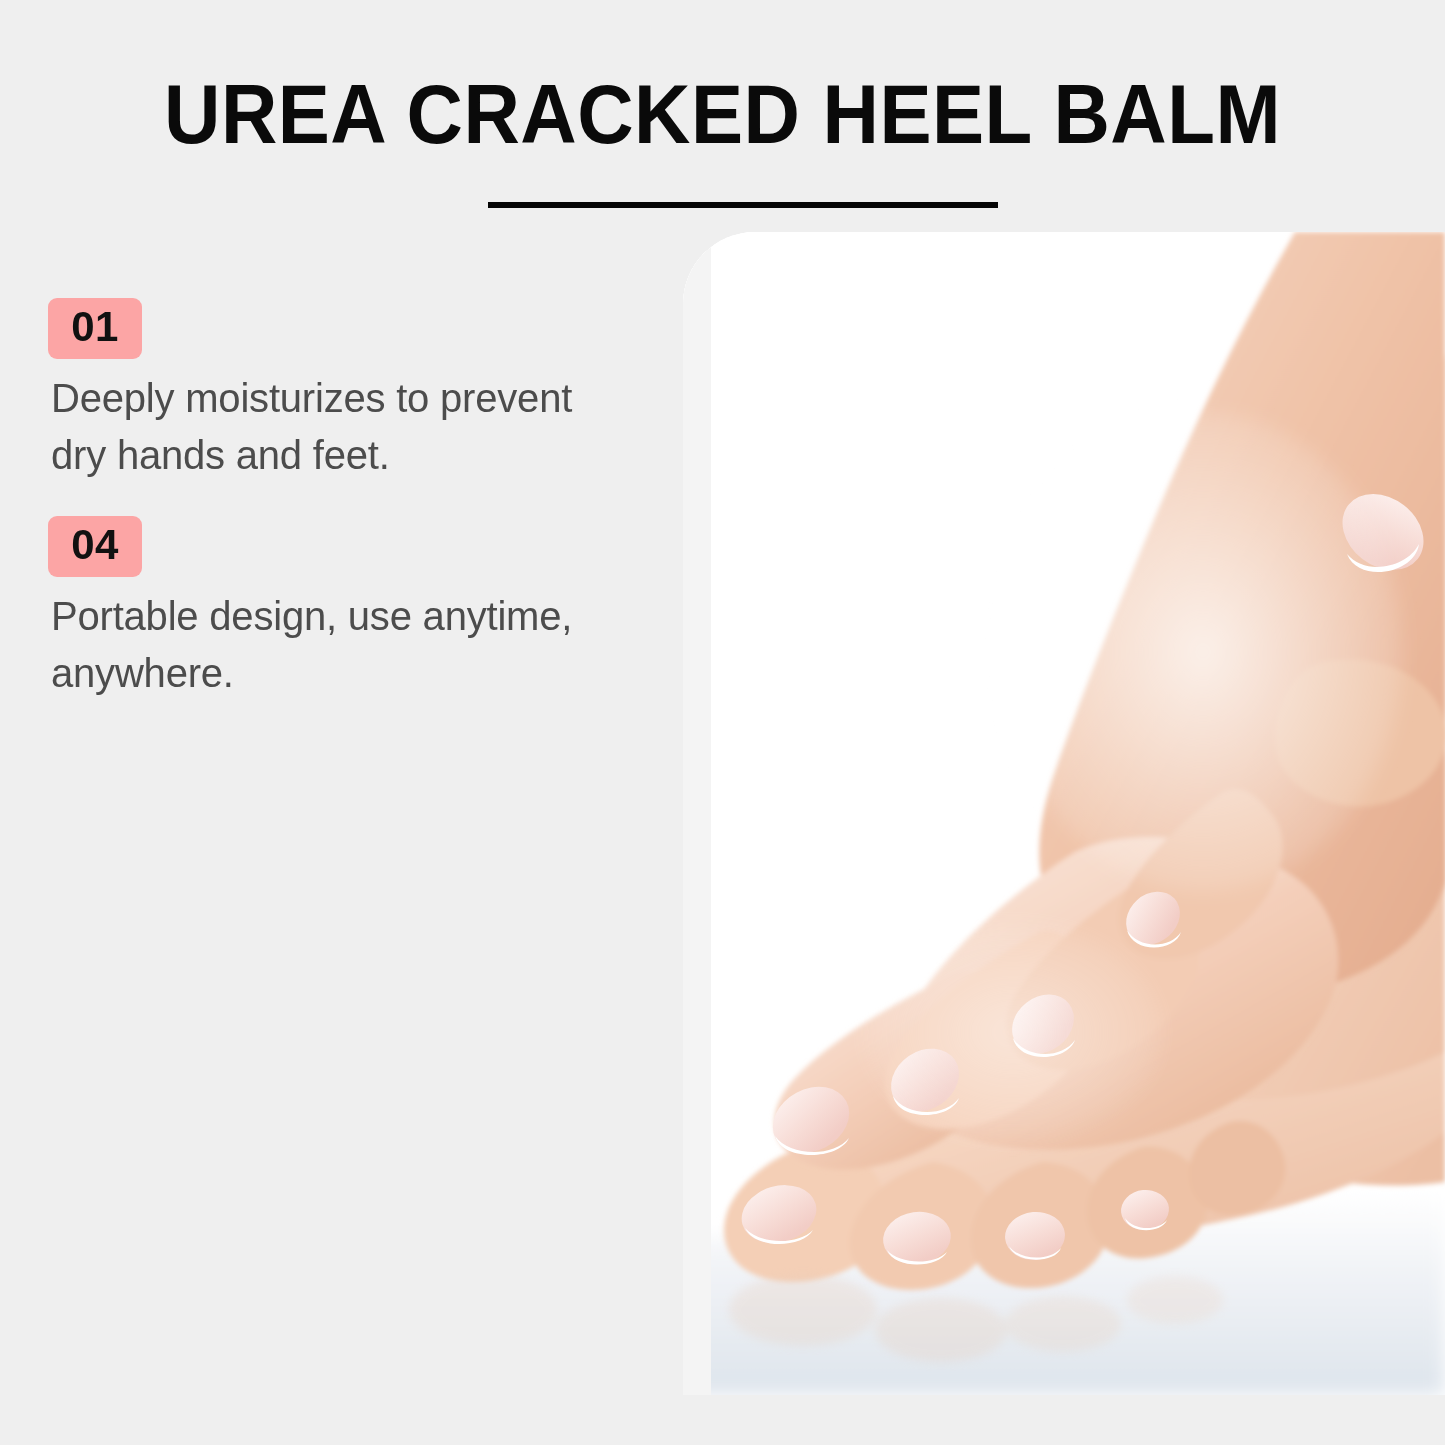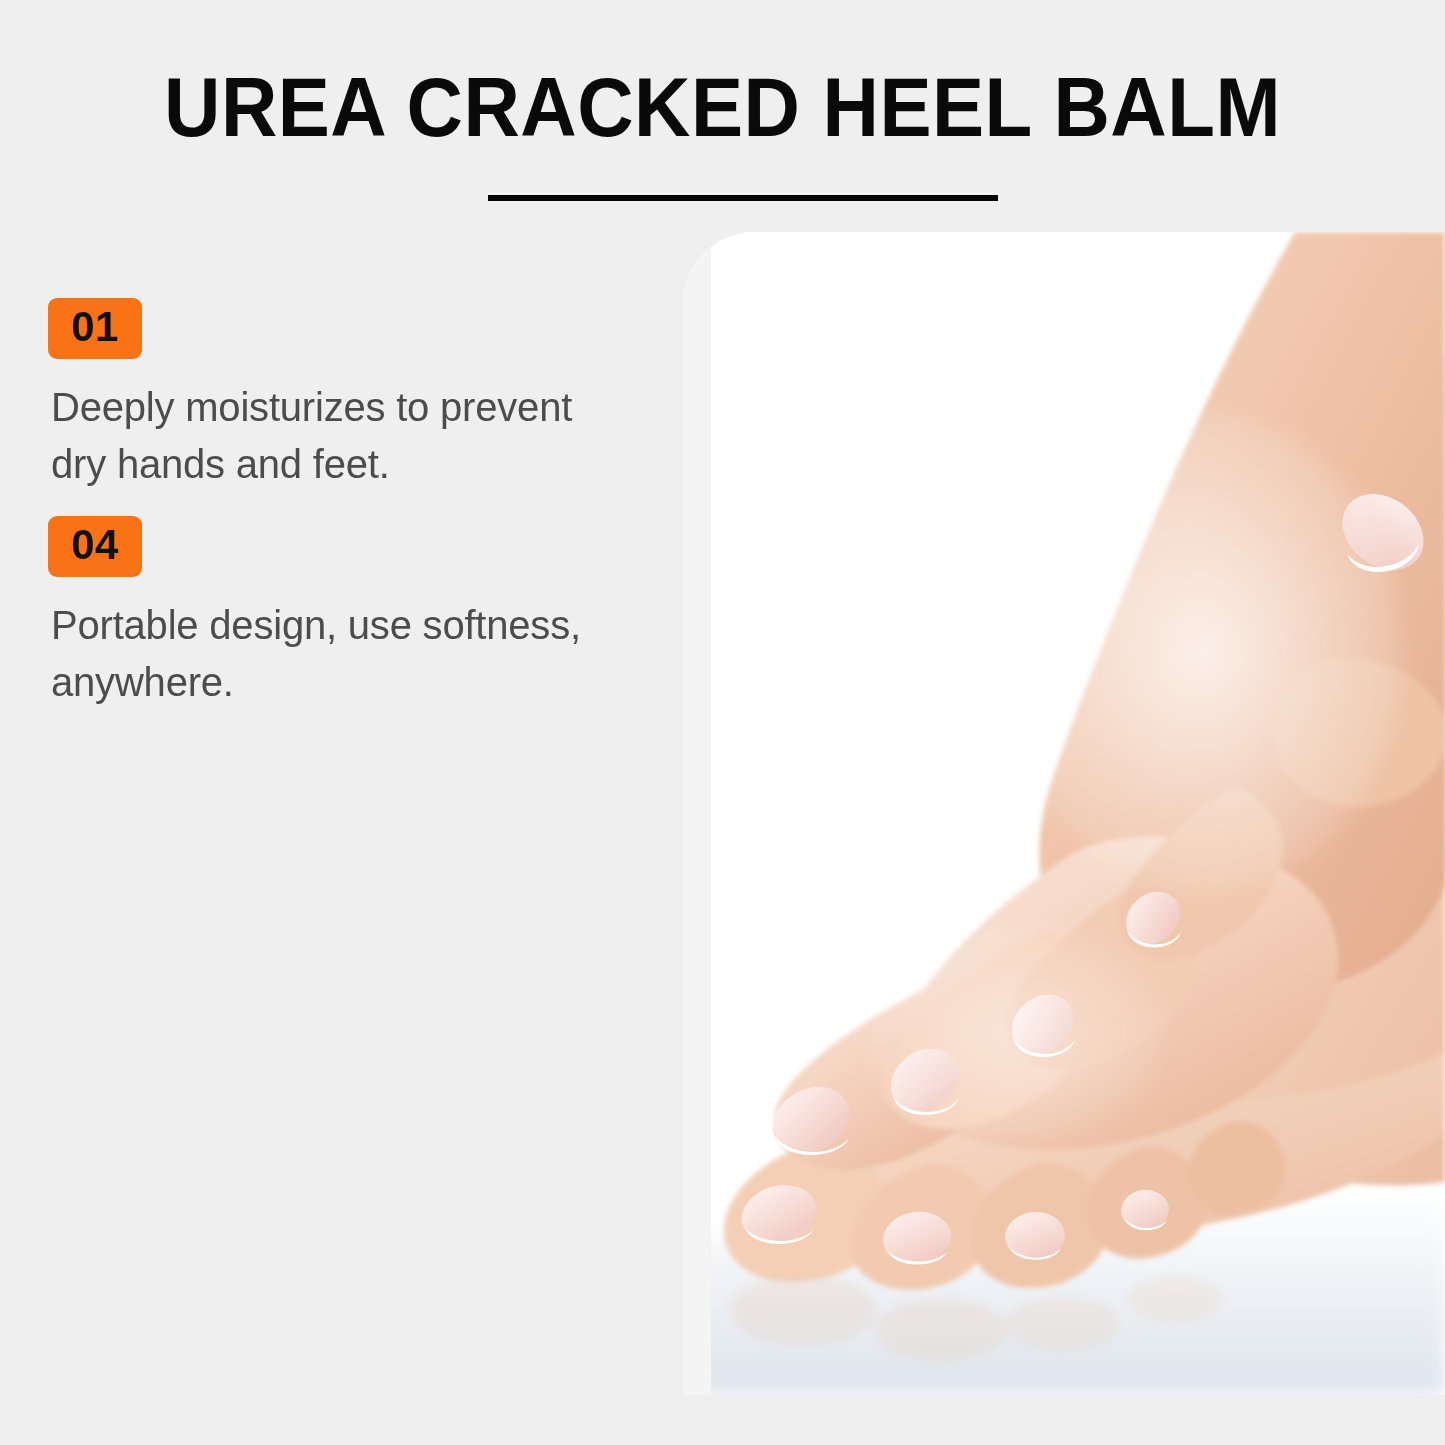--- a/index.html
+++ b/index.html
@@ -12,21 +12,21 @@
   body {
     background:#efefef;
     font-family:"Liberation Sans", sans-serif;
     position:relative;
     overflow:hidden;
   }
 
   
   .header {
     position:absolute;
-    top:0; left:0;
+    top:7px; left:0;
     width:1384px;
     height:232px;
   }
 
   .page-title {
     position:absolute;
     top:66px;
     left:0;
     width:1445px;
     text-align:center;
@@ -61,32 +61,32 @@
     position:relative;
     height:218px;
   }
 
   .feature:last-child { height:auto; }
 
   .badge {
     display:inline-block;
     min-width:94px;
     padding:6px 18px 9px 18px;
-    background:#f97316;
+    background:#fca5a5;
     border-radius:9px;
     text-align:center;
     font-size:42px;
     line-height:46px;
     font-weight:700;
     color:#111111;
     letter-spacing:0.5px;
   }
 
   .feature-text {
-    margin-top:20px;
+    margin-top:11px;
     margin-left:3px;
     width:580px;
     font-size:40px;
     line-height:57px;
     font-weight:400;
     color:#4c4c4c;
     letter-spacing:-0.2px;
   }
 
   
@@ -144,21 +144,21 @@
 <div class="features">
 
   <div class="feature">
     <div class="badge">01</div>
     <div class="feature-text">Deeply moisturizes to prevent dry hands and feet.</div>
   </div>
 
 
   <div class="feature">
     <div class="badge">04</div>
-    <div class="feature-text">Portable design, use softness, anywhere.</div>
+    <div class="feature-text">Portable design, use anytime, anywhere.</div>
   </div>
 
 
 </div>
 
 <div class="photo-panel">
   <div class="panel-edge"></div>
 
   <div class="photo">
     <svg viewBox="0 0 762 1163" preserveAspectRatio="xMidYMid slice">

